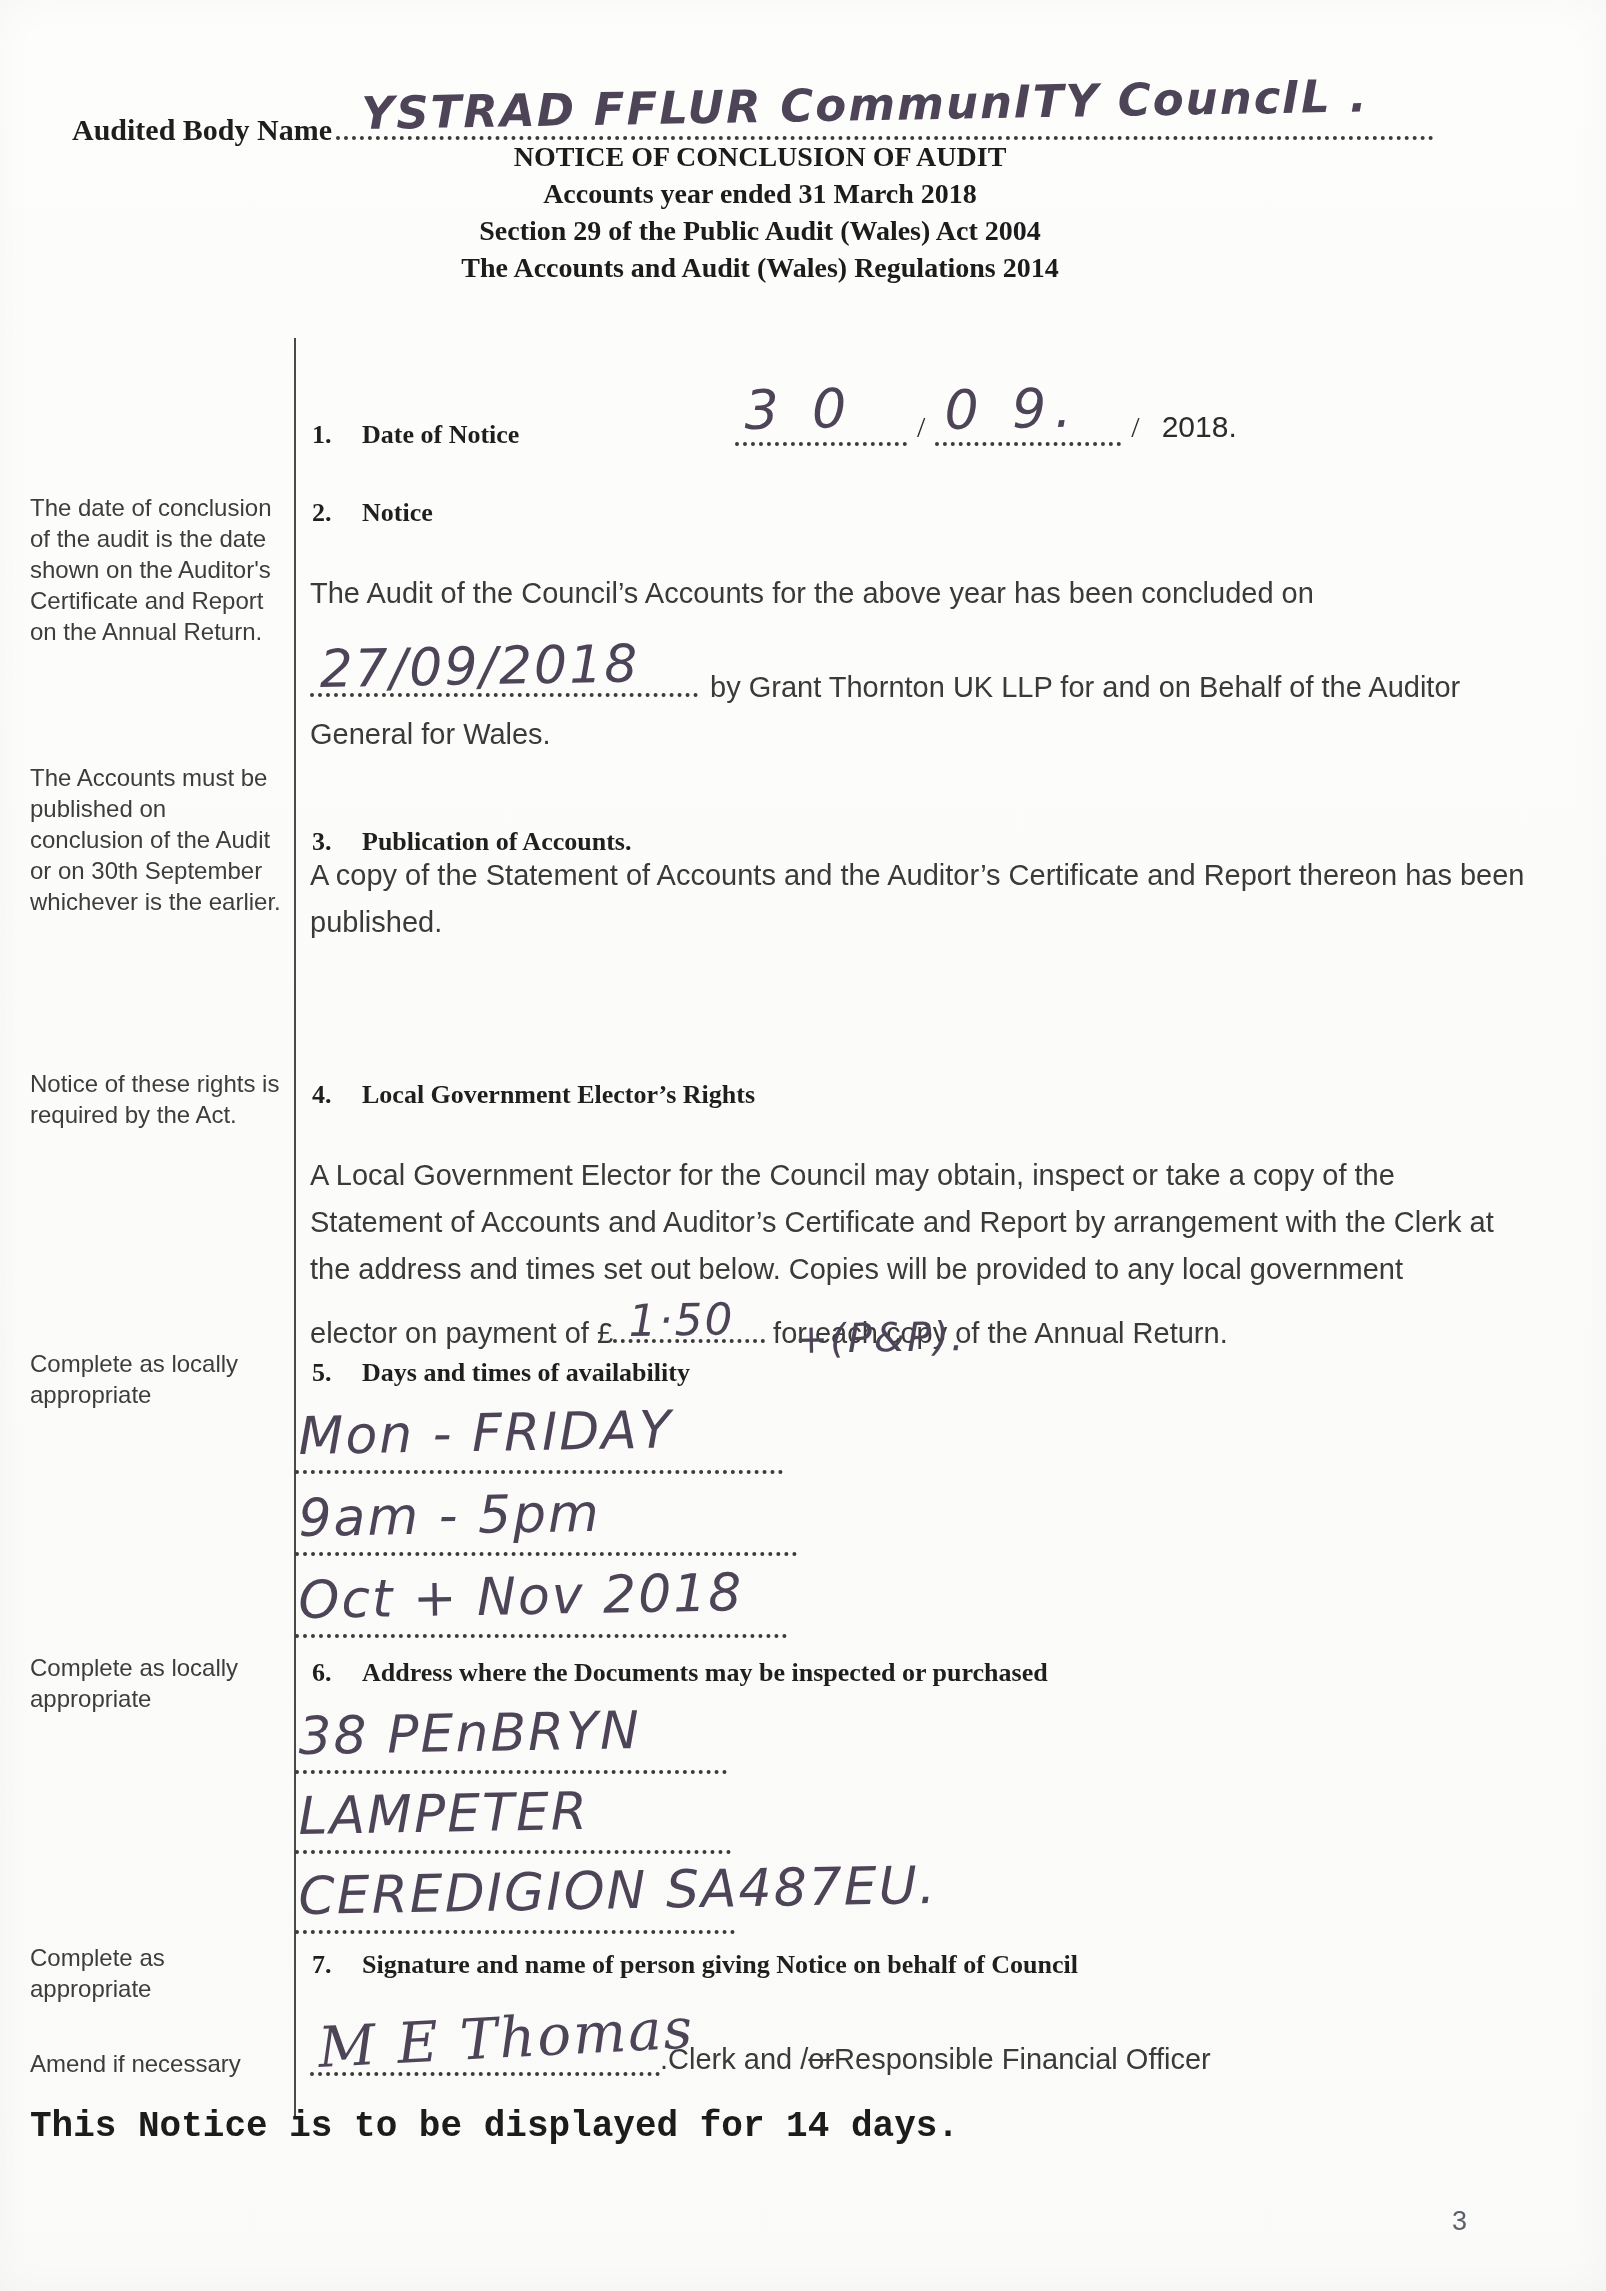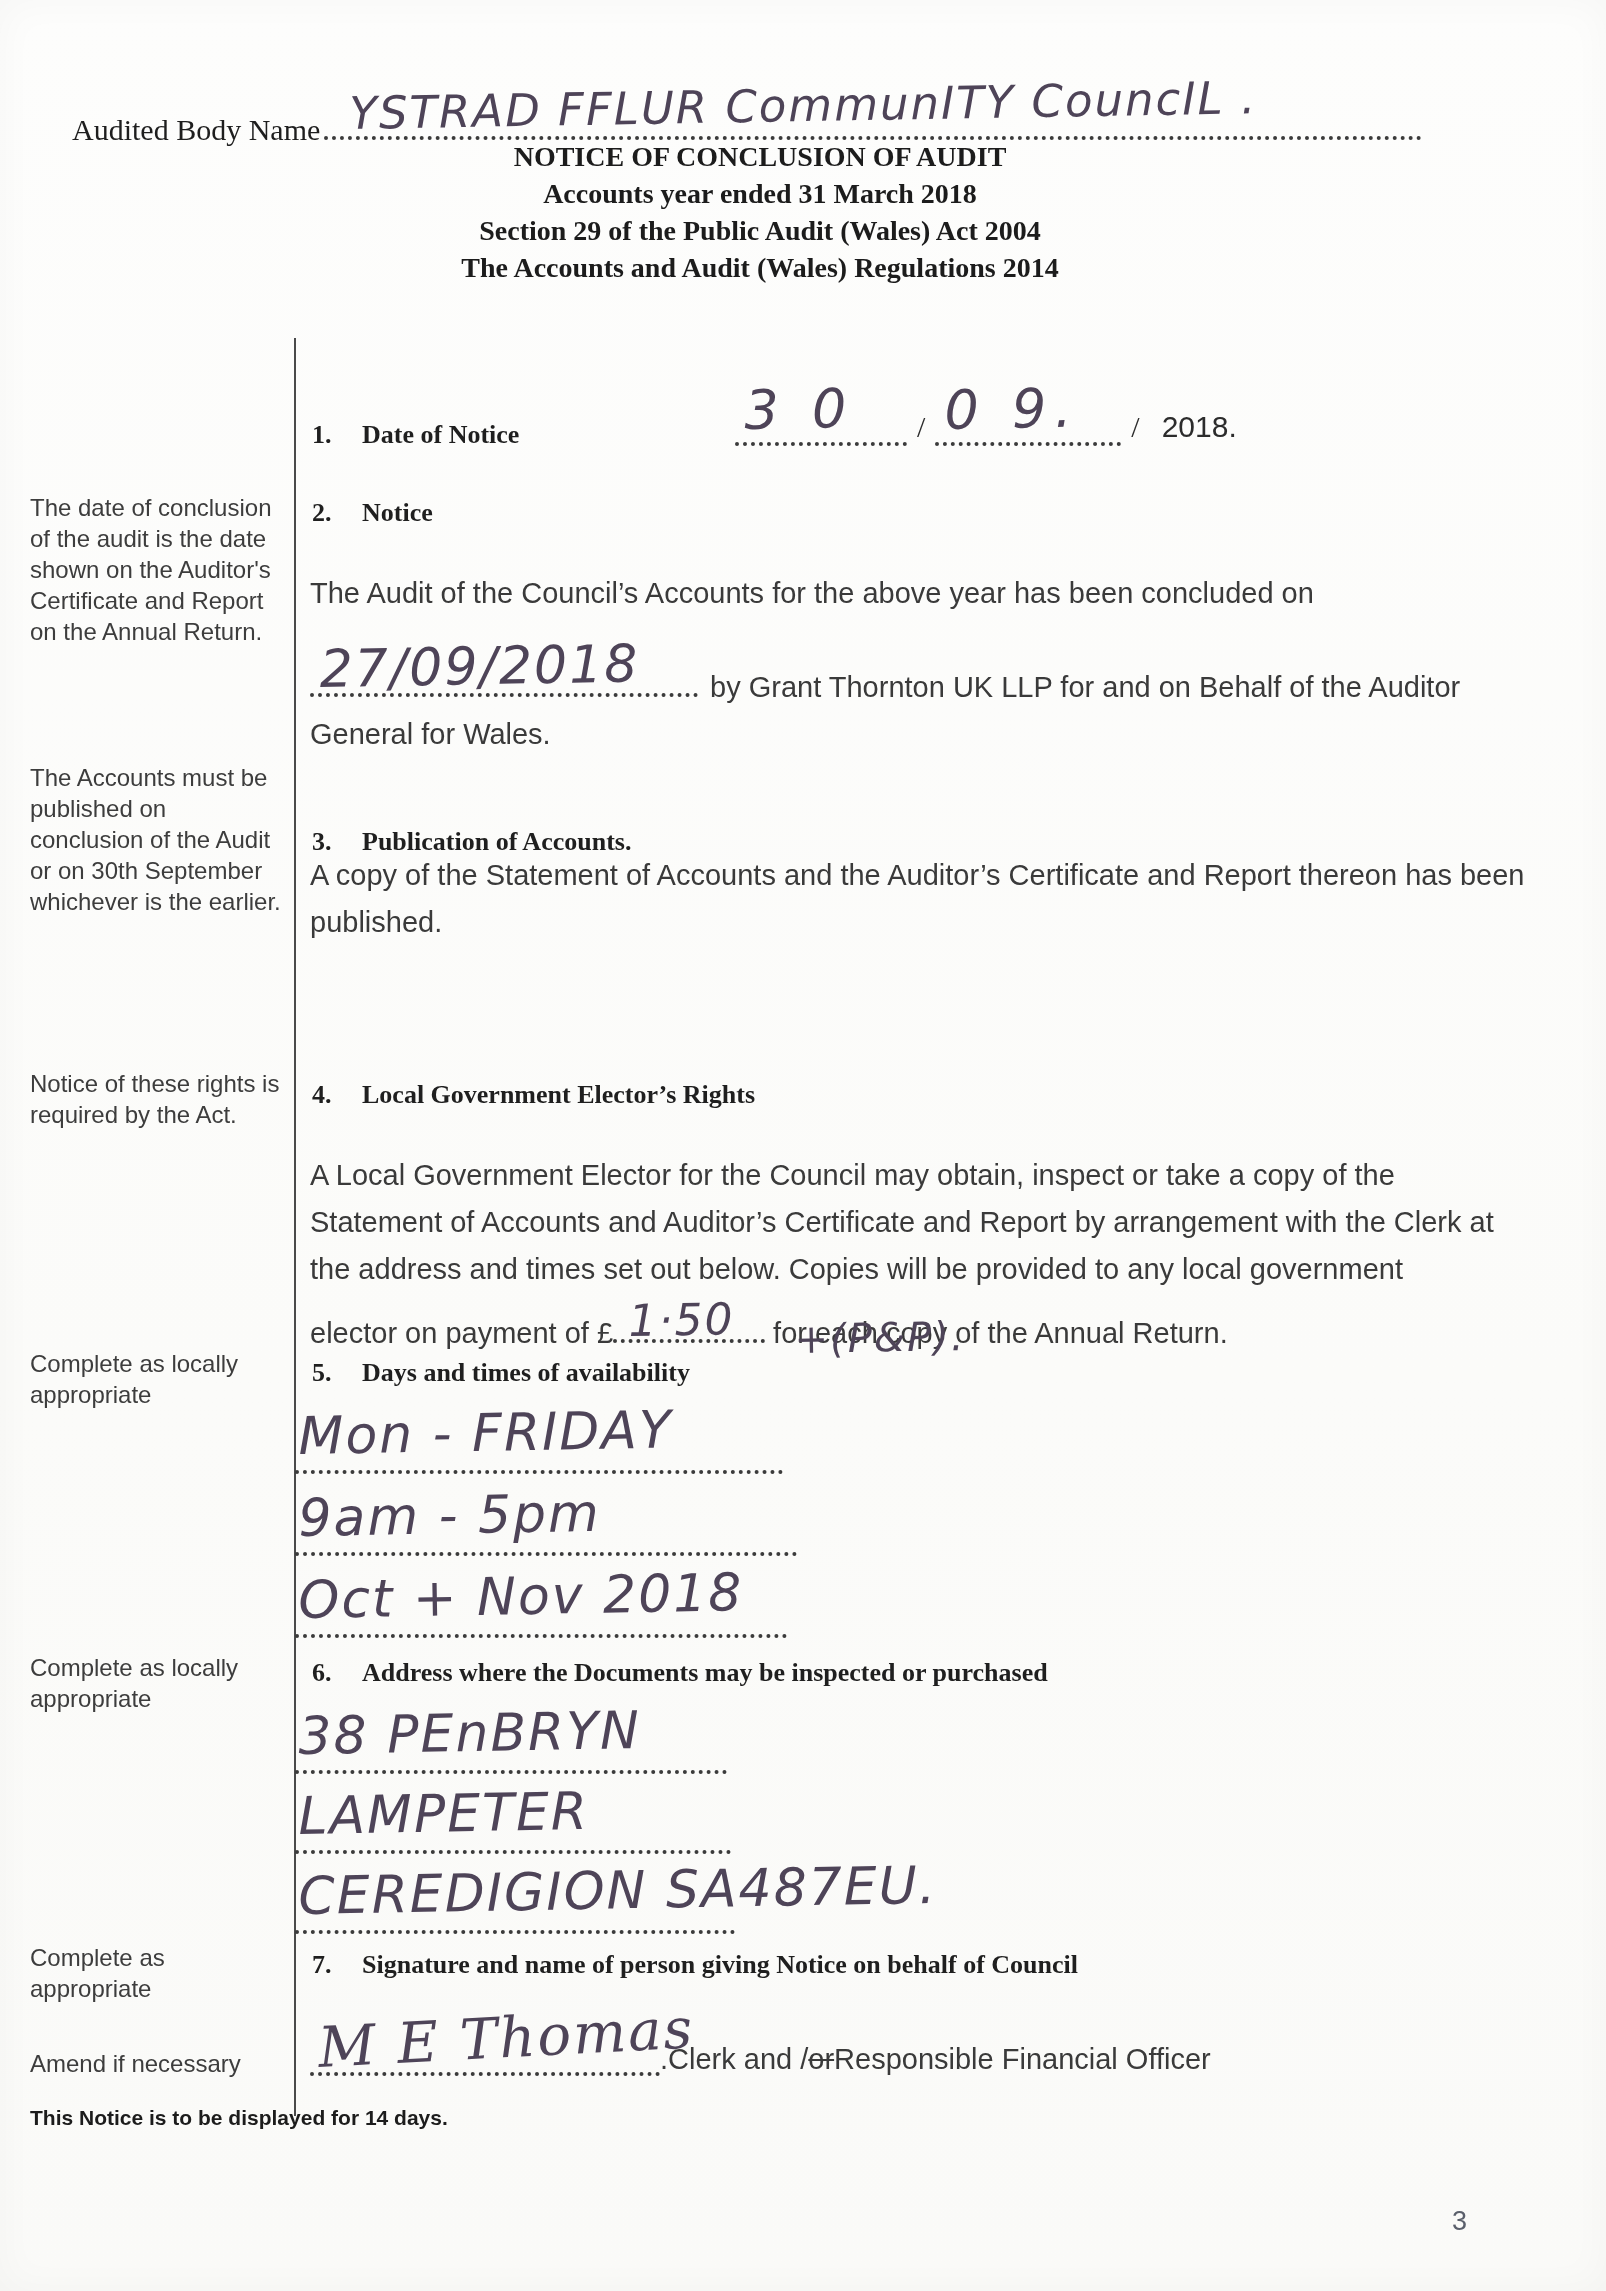--- a/index.html
+++ b/index.html
@@ -11,21 +11,21 @@
     overflow:hidden;
     font-family:"Liberation Sans",sans-serif;
     color:#3a3a3a;
     box-shadow:inset 0 0 40px rgba(0,0,0,0.03);
   }
   .serif{font-family:"Liberation Serif",serif;}
 
   
   .audited-row{
     position:absolute;top:92px;left:72px;width:1400px;
-    font-family:"Liberation Serif",serif;font-size:30px;font-weight:normal;color:#1e1e1e;
+    font-family:"Liberation Serif",serif;font-size:30px;font-weight:bold;color:#1e1e1e;
     white-space:nowrap;
   }
   .titles{
     position:absolute;top:138px;left:80px;width:1360px;text-align:center;
     font-family:"Liberation Serif",serif;font-weight:bold;color:#1c1c1c;
   }
   .titles .t-line{font-size:28px;line-height:37px;}
 
   
   .margin-note{
@@ -89,21 +89,21 @@
 
   .sig-row{
     position:absolute;left:310px;top:1992px;
     display:flex;align-items:flex-end;
     font-size:29px;color:#3a3a3a;white-space:nowrap;
   }
   .strike{text-decoration:line-through;}
 
   .bottom-note{
     position:absolute;left:30px;top:2106px;
-    font-family:Liberation Sans, sans-serif;font-size:21px;font-weight:bold;color:#1c1c1c;
+    font-family:Liberation Mono, monospace;font-size:36px;font-weight:bold;color:#1c1c1c;
   }
   .page-num{
     position:absolute;left:1452px;top:2206px;
     font-size:27px;color:#5a5f6b;
   }
 </style>
 </head>
 <body>
 
 <div class="page">

